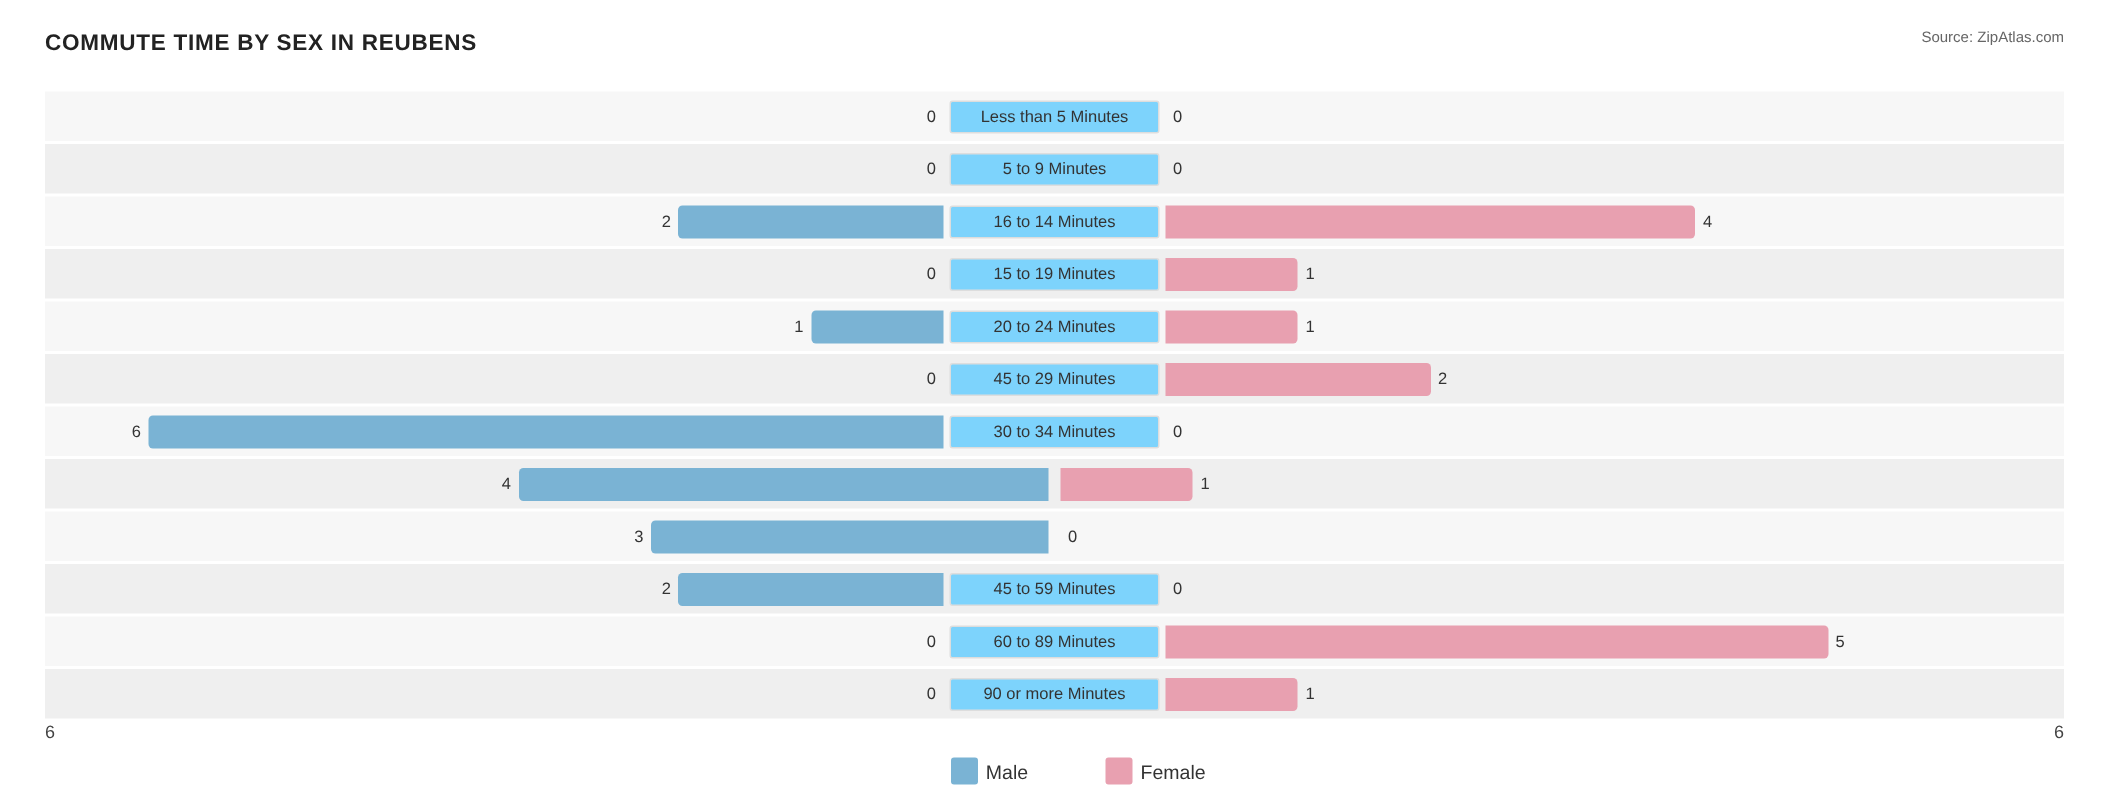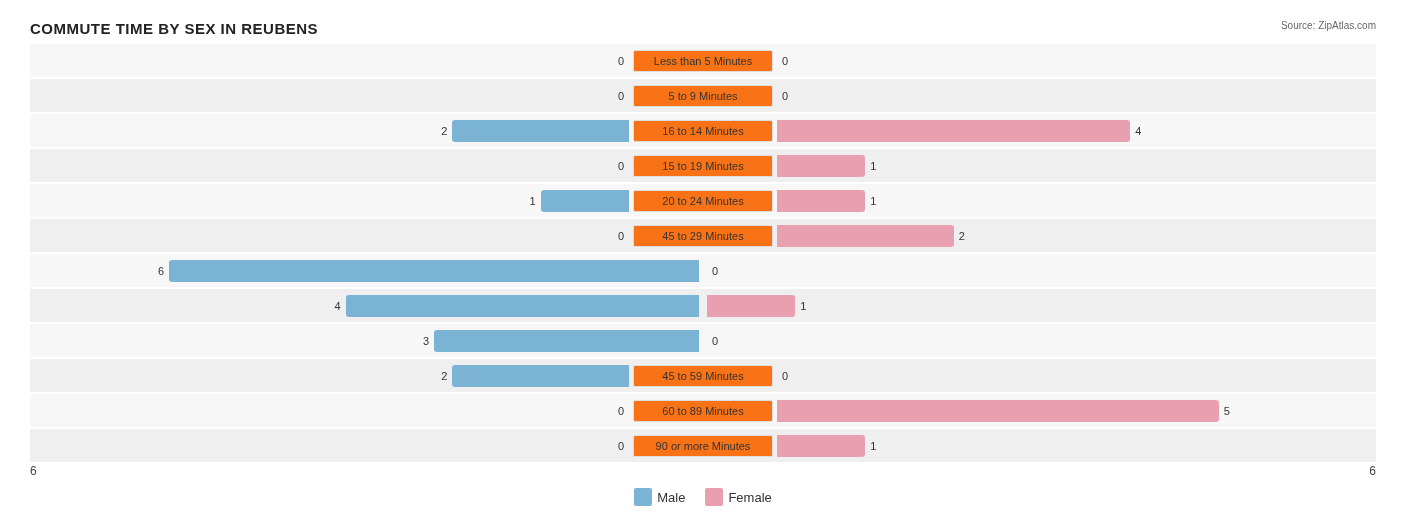--- a/index.html
+++ b/index.html
@@ -13,21 +13,21 @@
     .chart-container {
       padding: 20px 30px 40px 30px;
       position: relative;
     }
     .title {
       font-size: 15px;
       font-weight: bold;
       text-transform: uppercase;
       letter-spacing: 0.5px;
       color: #222;
-      margin-bottom: 7px;
+      margin-bottom: 24px;
     }
     .source {
       position: absolute;
       top: 20px;
       right: 30px;
       font-size: 10px;
       color: #666;
     }
     .chart-area {
       position: relative;
@@ -72,21 +72,21 @@
     }
     .bar-female {
       height: 22px;
       background: #e8a0b0;
       border-radius: 0 3px 3px 0;
       display: flex;
       align-items: center;
       min-width: 0;
     }
     .label-center {
-      background: #f97316;
+      background: #7dd3fc;
       border: 1px solid #ddd;
       padding: 2px 8px;
       font-size: 11px;
       color: #333;
       white-space: nowrap;
       z-index: 2;
       text-align: center;
       min-width: 140px;
       border-radius: 2px;
       height: 22px;
@@ -124,20 +124,21 @@
       align-items: center;
       margin-top: 8px;
       gap: 20px;
     }
     .legend-item {
       display: flex;
       align-items: center;
       gap: 5px;
       font-size: 13px;
       color: #333;
+      margin-left: 32px;
     }
     .legend-box-male {
       width: 18px;
       height: 18px;
       background: #7ab3d4;
       border-radius: 2px;
     }
     .legend-box-female {
       width: 18px;
       height: 18px;
@@ -253,20 +254,21 @@
         </div>
       </div>
     </div>
         <div class="row">
       <div class="left-section">
         <div class="male-bar-wrap">
           <span class="val-male">6</span>
           <div class="bar-male" style="width:530px;"></div>
         </div>
       </div>
+      <div class="label-center">30 to 34 Minutes</div>
       <div class="right-section">
         <div class="female-bar-wrap">
           <div class="bar-female" style="width:0px;"></div>
           <span class="val-female">0</span>
         </div>
       </div>
     </div>
         <div class="row">
       <div class="left-section">
         <div class="male-bar-wrap">

